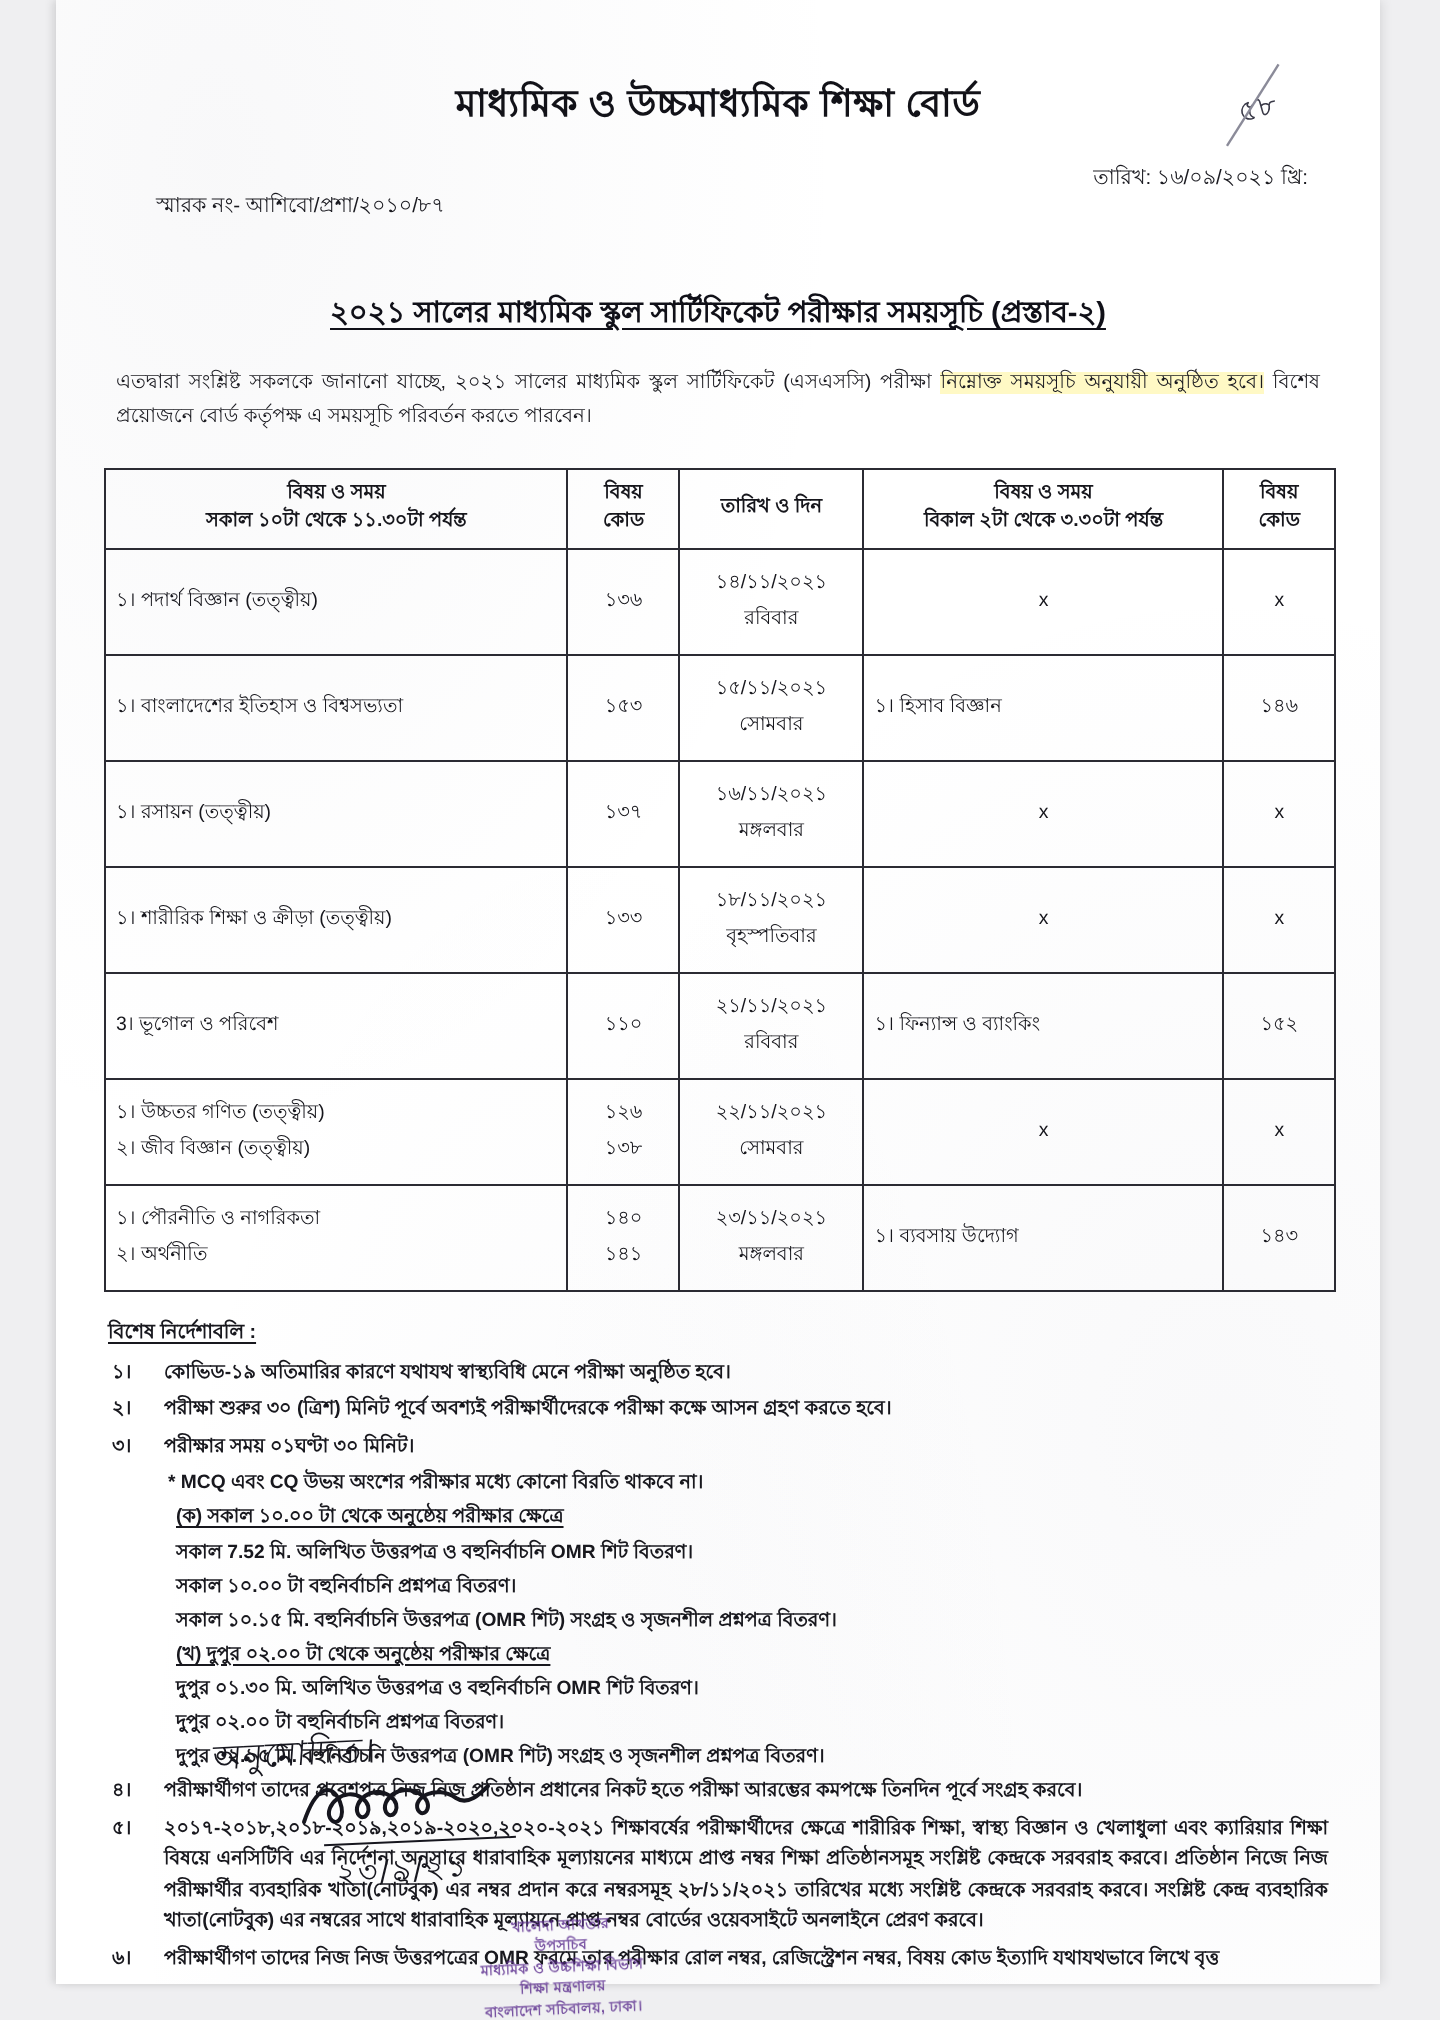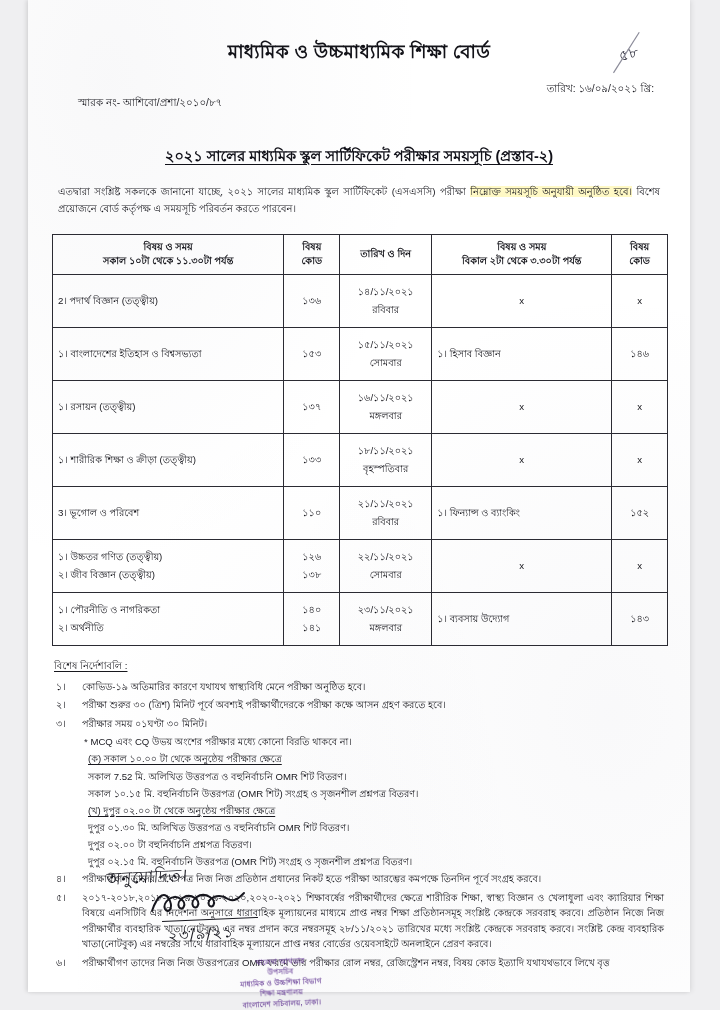--- a/index.html
+++ b/index.html
@@ -156,20 +156,21 @@
   .col-b { width: 52px; }
   .col-c { width: 86px; }
   .col-d { width: 168px; }
   .col-e { width: 52px; }
 
   
   .instr {
     margin: 12px 26px 0 26px;
     font-size: 9.6px;
     color: #18181e;
+    font-weight: bold;
   }
   .instr-title {
     text-decoration: underline;
     text-underline-offset: 2px;
     margin-bottom: 4px;
     font-size: 9.8px;
   }
   .instr-item {
     display: flex;
     align-items: flex-start;
@@ -297,21 +298,21 @@
             </th>
             <th>
               <div>বিষয়</div>
               <div>কোড</div>
             </th>
           </tr>
         </thead>
         <tbody id="routine-body">
             <tr>
               <td class="subj">
-                <div>2। পদার্থ বিজ্ঞান (তত্ত্বীয়)</div>
+                <div>১। পদার্থ বিজ্ঞান (তত্ত্বীয়)</div>
               </td>
               <td class="code">
                 <div>১৩৬</div>
               </td>
               <td class="date">
                 <div>১৪/১১/২০২১</div>
                 <div>রবিবার</div>
               </td>
               <td class="mark">
                 <div>x</div>
@@ -449,20 +450,21 @@
           </div>
           <div class="instr-item">
             <div class="instr-num">৩।</div>
             <div class="instr-text">পরীক্ষার সময় ০১ঘণ্টা ৩০ মিনিট।</div>
           </div>
         </div>
       <div id="instr-sublines">
           <div class="sub-line star">* MCQ এবং CQ উভয় অংশের পরীক্ষার মধ্যে কোনো বিরতি থাকবে না।</div>
           <div class="sub-line under">(ক) সকাল ১০.০০ টা থেকে অনুষ্ঠেয় পরীক্ষার ক্ষেত্রে</div>
           <div class="sub-line ">সকাল 7.52 মি. অলিখিত উত্তরপত্র ও বহুনির্বাচনি OMR শিট বিতরণ।</div>
+          <div class="sub-line ">সকাল ১০.০০ টা বহুনির্বাচনি প্রশ্নপত্র বিতরণ।</div>
           <div class="sub-line ">সকাল ১০.১৫ মি. বহুনির্বাচনি উত্তরপত্র (OMR শিট) সংগ্রহ ও সৃজনশীল প্রশ্নপত্র বিতরণ।</div>
           <div class="sub-line under">(খ) দুপুর ০২.০০ টা থেকে অনুষ্ঠেয় পরীক্ষার ক্ষেত্রে</div>
           <div class="sub-line ">দুপুর ০১.৩০ মি. অলিখিত উত্তরপত্র ও বহুনির্বাচনি OMR শিট বিতরণ।</div>
           <div class="sub-line ">দুপুর ০২.০০ টা বহুনির্বাচনি প্রশ্নপত্র বিতরণ।</div>
           <div class="sub-line ">দুপুর ০২.১৫ মি. বহুনির্বাচনি উত্তরপত্র (OMR শিট) সংগ্রহ ও সৃজনশীল প্রশ্নপত্র বিতরণ।</div>
         </div>
       <div id="instr-list-2">
           <div class="instr-item">
             <div class="instr-num">৪।</div>
             <div class="instr-text">পরীক্ষার্থীগণ তাদের প্রবেশপত্র নিজ নিজ প্রতিষ্ঠান প্রধানের নিকট হতে পরীক্ষা আরম্ভের কমপক্ষে তিনদিন পূর্বে সংগ্রহ করবে।</div>

